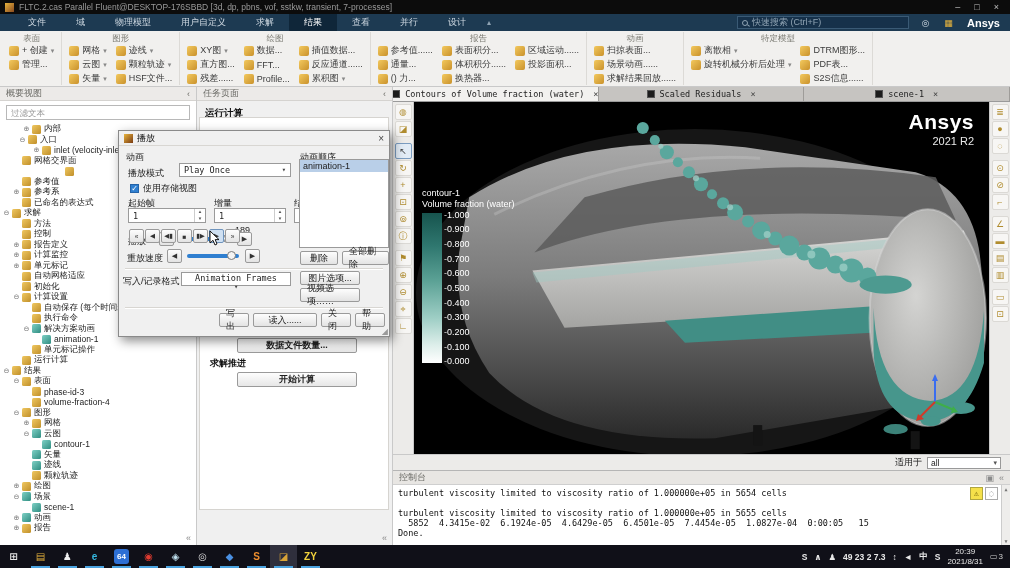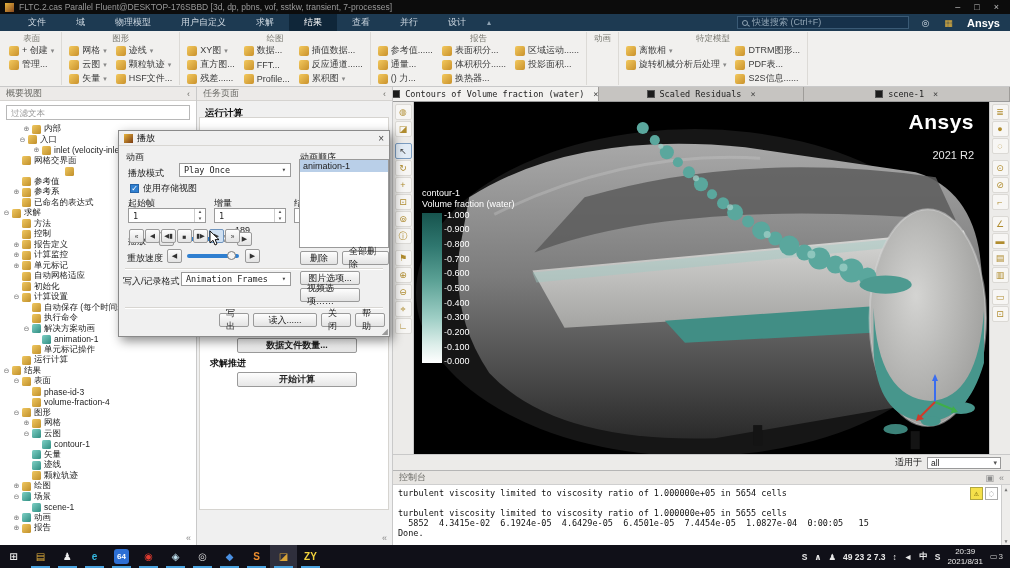--- a/index.html
+++ b/index.html
@@ -75,21 +75,21 @@
   .legend { position:absolute; left:8px; top:86px; color:#fff; }
   .ltitle { font-size:9px; line-height:11px; }
   .lbody { display:flex; margin-top:3px; }
   .lbar { width:20px; height:150px; background:linear-gradient(#17544e 0%,#2f776f 22%,#5ba195 45%,#9ecec5 70%,#ddeeea 88%,#ffffff 100%); flex:none; }
   .lticks { display:flex; flex-direction:column; justify-content:space-between; height:156px; margin:-3px 0 0 2px; }
   .ltick { font-size:9px; height:9px; display:flex; align-items:center; }
   .ltick::before { content:"- "; color:#ddd; }
 
   .brand { position:absolute; top:9px; right:15px; text-align:right; color:#fff; }
   .bname { font-size:21px; font-weight:bold; letter-spacing:.5px; line-height:22px; }
-  .bver { font-size:11px; color:#e8e8e8; margin-top:16px; }
+  .bver { font-size:11px; color:#e8e8e8; margin-top:2px; }
   .triad { position:absolute; right:30px; bottom:30px; }
 
   .applybar { height:16px; background:#ecebe9; border-top:1px solid #c9c9c9; display:flex; align-items:center; justify-content:flex-end; gap:5px; padding:0 9px; flex:none; }
   .applysel { width:74px; height:12px; background:#fff; border:1px solid #999; display:flex; align-items:center; justify-content:space-between; padding:0 3px; font-size:8.5px; }
   .applysel .car { font-size:7px; color:#555; }
 
   .console { height:75px; display:flex; flex-direction:column; border-top:1px solid #b5b5b5; flex:none; }
   .cheader { height:13px; background:#e8e6e3; color:#6b6b66; display:flex; align-items:center; justify-content:space-between; padding:0 6px; flex:none; }
   .chicons { display:flex; gap:5px; color:#8a8a8a; }
   .cbody { flex:1; background:#fff; position:relative; font-family:"DejaVu Sans Mono","Liberation Mono",monospace; font-size:8.5px; color:#111; padding:3px 14px 2px 5px; overflow:hidden; border-top:1px solid #cfcfcf; }
@@ -337,20 +337,36 @@
             </div>
             <div class="ritem">
               <span class="ricon"></span>
               <span class="rlabel">投影面积...</span>
             </div>
           </div>
         </div>
       </div>
       <div class="rgroup">
         <div class="rtitle">动画</div>
+        <div class="rcols">
+          <div class="rcol">
+            <div class="ritem">
+              <span class="ricon"></span>
+              <span class="rlabel">扫掠表面...</span>
+            </div>
+            <div class="ritem">
+              <span class="ricon"></span>
+              <span class="rlabel">场景动画......</span>
+            </div>
+            <div class="ritem">
+              <span class="ricon"></span>
+              <span class="rlabel">求解结果回放......</span>
+            </div>
+          </div>
+        </div>
       </div>
       <div class="rgroup">
         <div class="rtitle">特定模型</div>
         <div class="rcols">
           <div class="rcol">
             <div class="ritem">
               <span class="ricon"></span>
               <span class="rlabel">离散相</span>
               <span class="rcaret">▾</span>
             </div>
@@ -977,21 +993,21 @@
         </div>
       </div>
     <div class="dlbl" style="left:8px;top:121px;">重放速度</div>
     <div class="sbtn" style="left:48px;top:118px;">◀</div>
     <div class="track" style="left:68px;top:123px;width:52px;">
       <div class="thandle" style="left:40px;"></div>
     </div>
     <div class="sbtn" style="left:126px;top:118px;">▶</div>
     <div class="dsep" style="top:137px;"></div>
     <div class="dlbl" style="left:4px;top:144px;">写入/记录格式</div>
-    <div class="combo" style="left:62px;top:141px;width:110px;">
+    <div class="combo" style="left:62px;top:141px;width:110px;flex-direction:column;">
       <span>Animation Frames</span>
         <span class="car">▾</span>
     </div>
     <div class="dbtn" style="left:181px;top:140px;width:60px;">图片选项...</div>
     <div class="dbtn" style="left:181px;top:157px;width:60px;">视频选项……</div>
     <div class="dlbl" style="left:181px;top:20px;">动画顺序</div>
     <div class="dlist">
 
     <div class="dlitem active">
           <span>animation-1</span>

